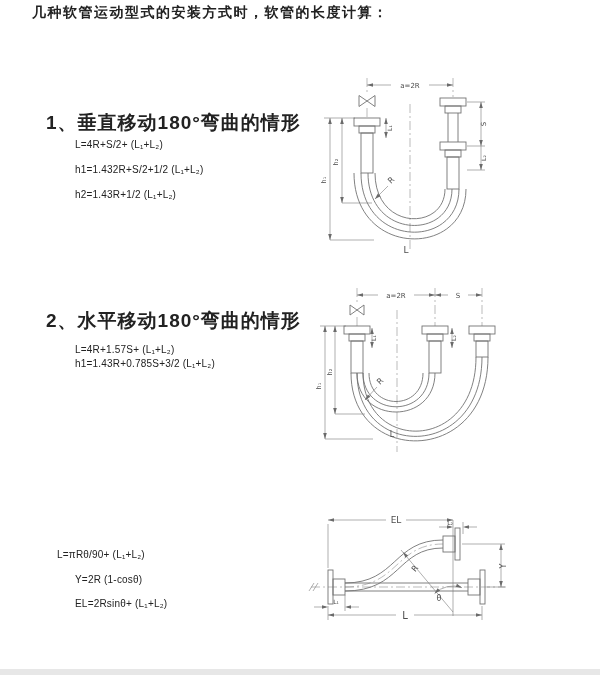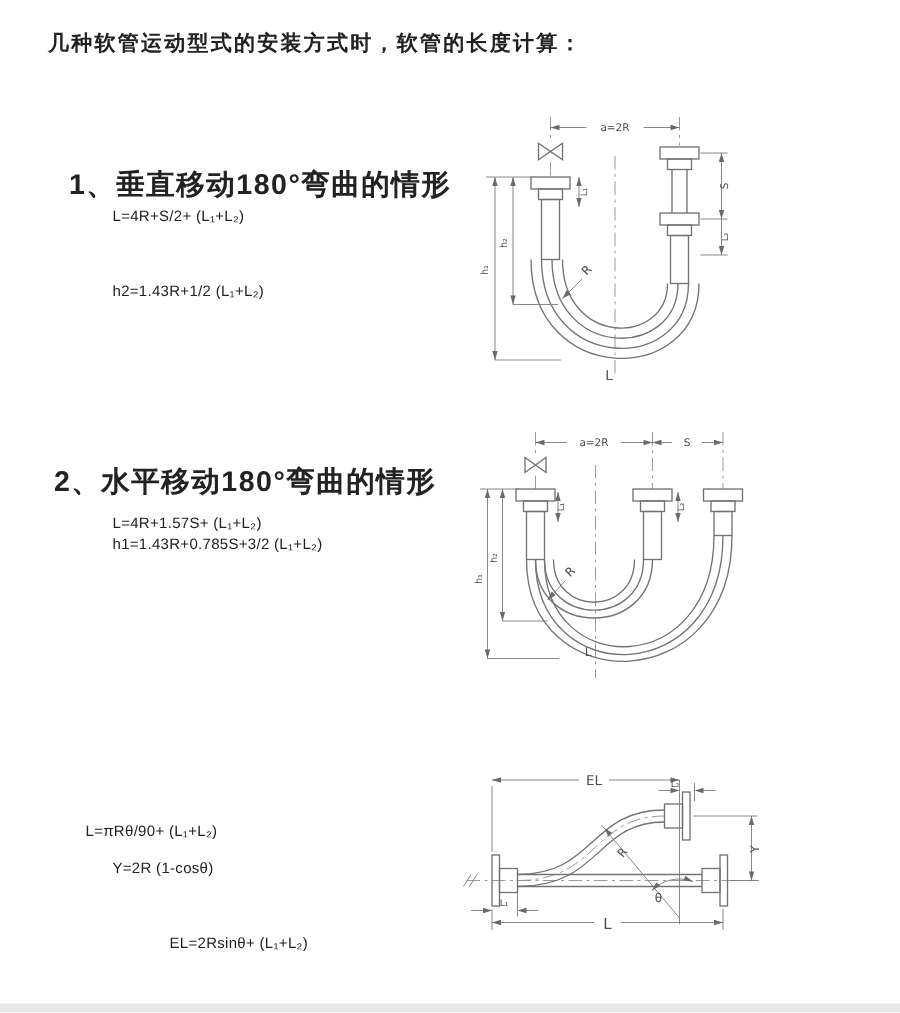--- a/index.html
+++ b/index.html
@@ -17,33 +17,34 @@
   .cl{fill:none;stroke:#8f8f8f;stroke-width:0.6;stroke-dasharray:9 3 2 3;}
   .ah{fill:#6a6a6a;stroke:none;}
   svg text{fill:#4d4d4d;font-family:"DejaVu Sans","Liberation Sans",sans-serif;}
   .dl{text-anchor:middle;}
 </style>
 </head>
 <body>
 
 <div class="page">
 
-  <div class="t title" style="left:32px;top:20px;">几种软管运动型式的安装方式时，软管的长度计算：</div>
+  <div class="t title" style="left:32px;top:4px;">几种软管运动型式的安装方式时，软管的长度计算：</div>
 
   <div class="t shead" style="left:46px;top:110px;">1、垂直移动180°弯曲的情形</div>
   <div class="t formula" style="left:75px;top:139px;">L=4R+S/2+ (L₁+L₂)</div>
+  <div class="t formula" style="left:75px;top:164px;">h1=1.432R+S/2+1/2 (L₁+L₂)</div>
   <div class="t formula" style="left:75px;top:189px;">h2=1.43R+1/2 (L₁+L₂)</div>
 
-  <div class="t shead" style="left:36px;top:308px;">2、水平移动180°弯曲的情形</div>
+  <div class="t shead" style="left:46px;top:308px;">2、水平移动180°弯曲的情形</div>
   <div class="t formula" style="left:75px;top:344px;">L=4R+1.57S+ (L₁+L₂)</div>
   <div class="t formula" style="left:75px;top:358px;">h1=1.43R+0.785S+3/2 (L₁+L₂)</div>
 
   <div class="t formula" style="left:57px;top:549px;">L=πRθ/90+ (L₁+L₂)</div>
   <div class="t formula" style="left:75px;top:574px;">Y=2R (1-cosθ)</div>
-  <div class="t formula" style="left:75px;top:624px;margin-left:38px;">EL=2Rsinθ+ (L₁+L₂)</div>
+  <div class="t formula" style="left:75px;top:598px;">EL=2Rsinθ+ (L₁+L₂)</div>
 
   <svg style="left:312px;top:72px;" width="285" height="190" viewBox="0 0 285 190">
     <defs>
       <pattern id="hA" patternUnits="userSpaceOnUse" width="4" height="4">
         <path d="M0 4 L4 0 M0 0 L4 4" stroke="#9a9a9a" stroke-width="0.5"></path>
       </pattern>
     </defs>
 
     <g>
       <path class="cl" d="M55 6 V21 M55 36 V46 M141 6 V25 M98 32 V178"></path>

